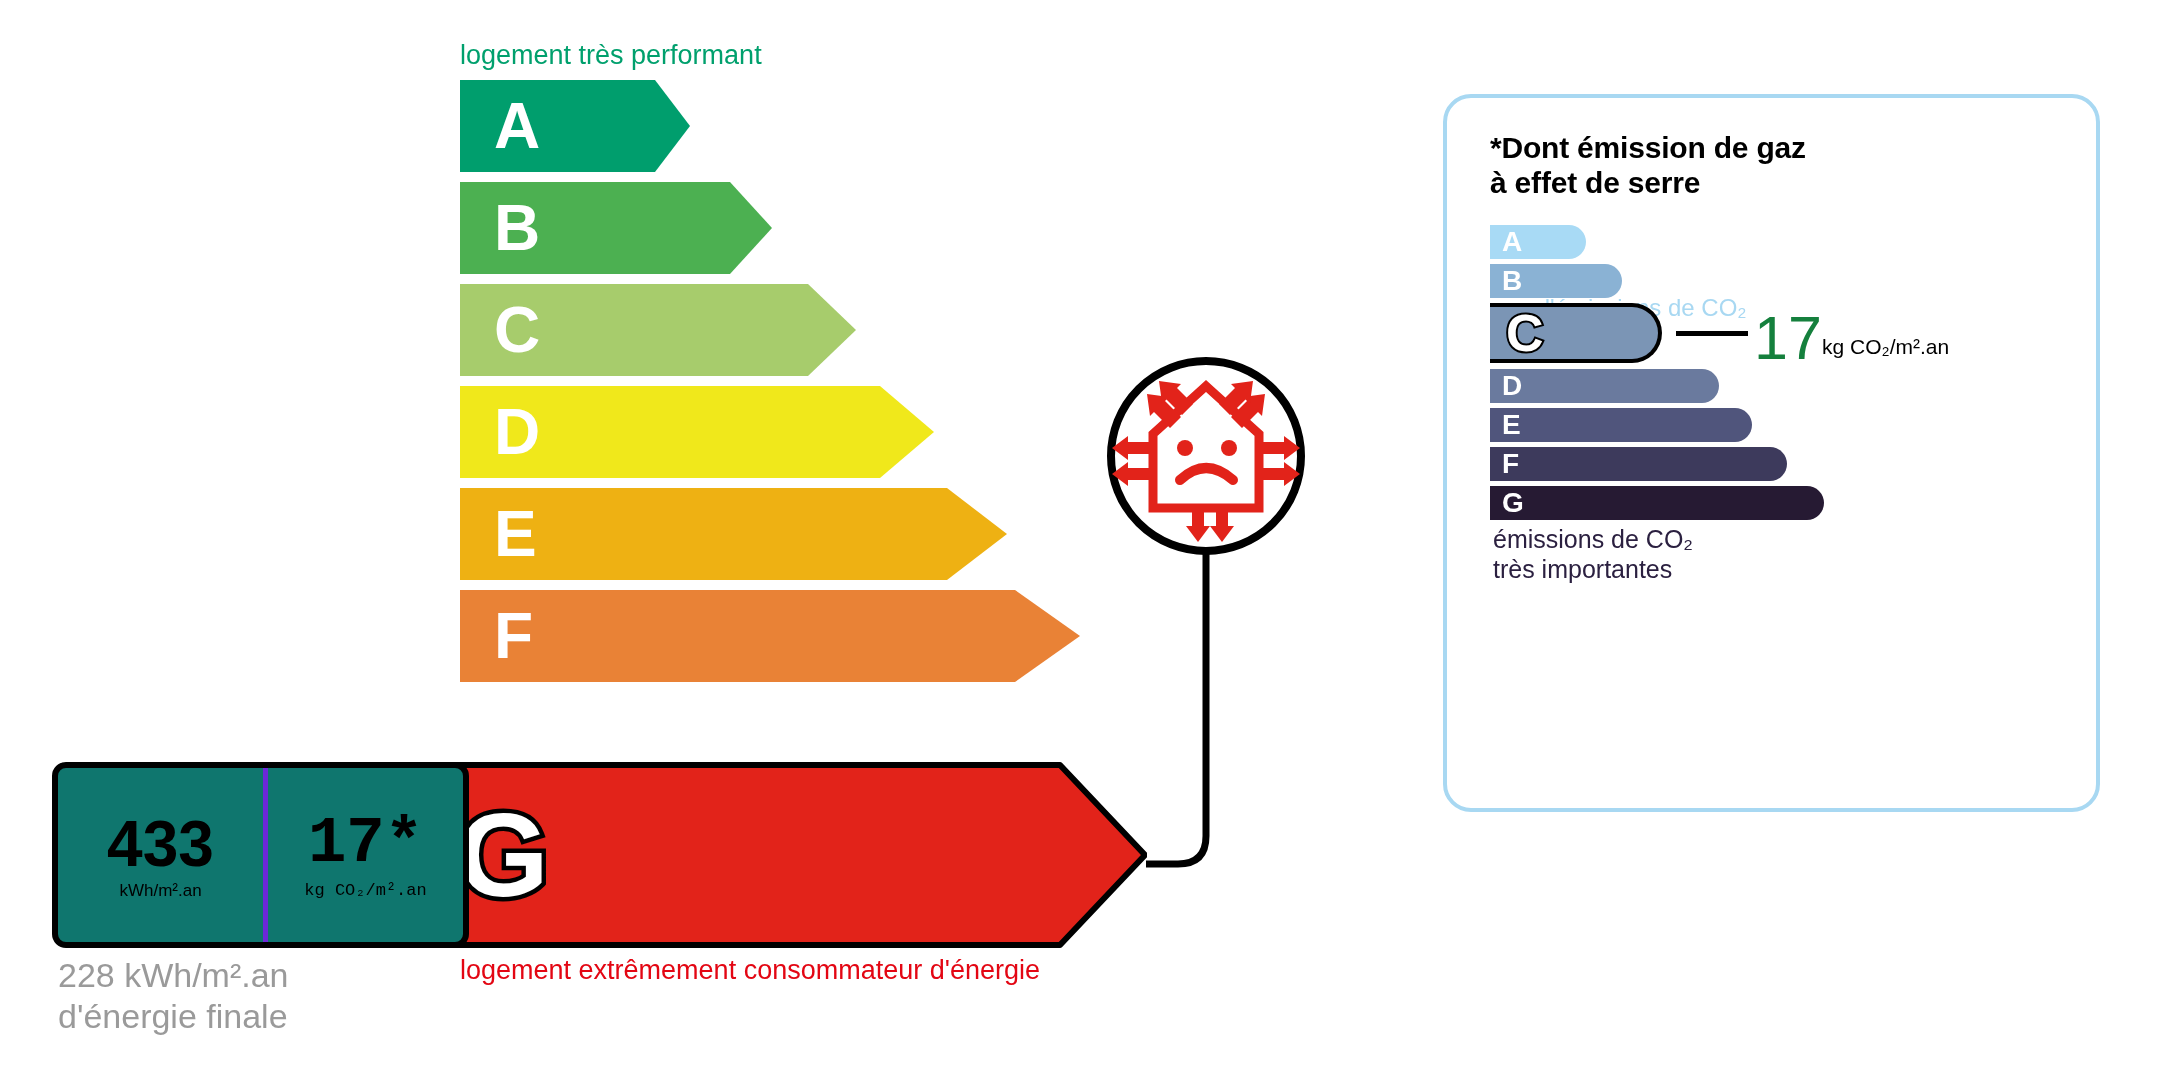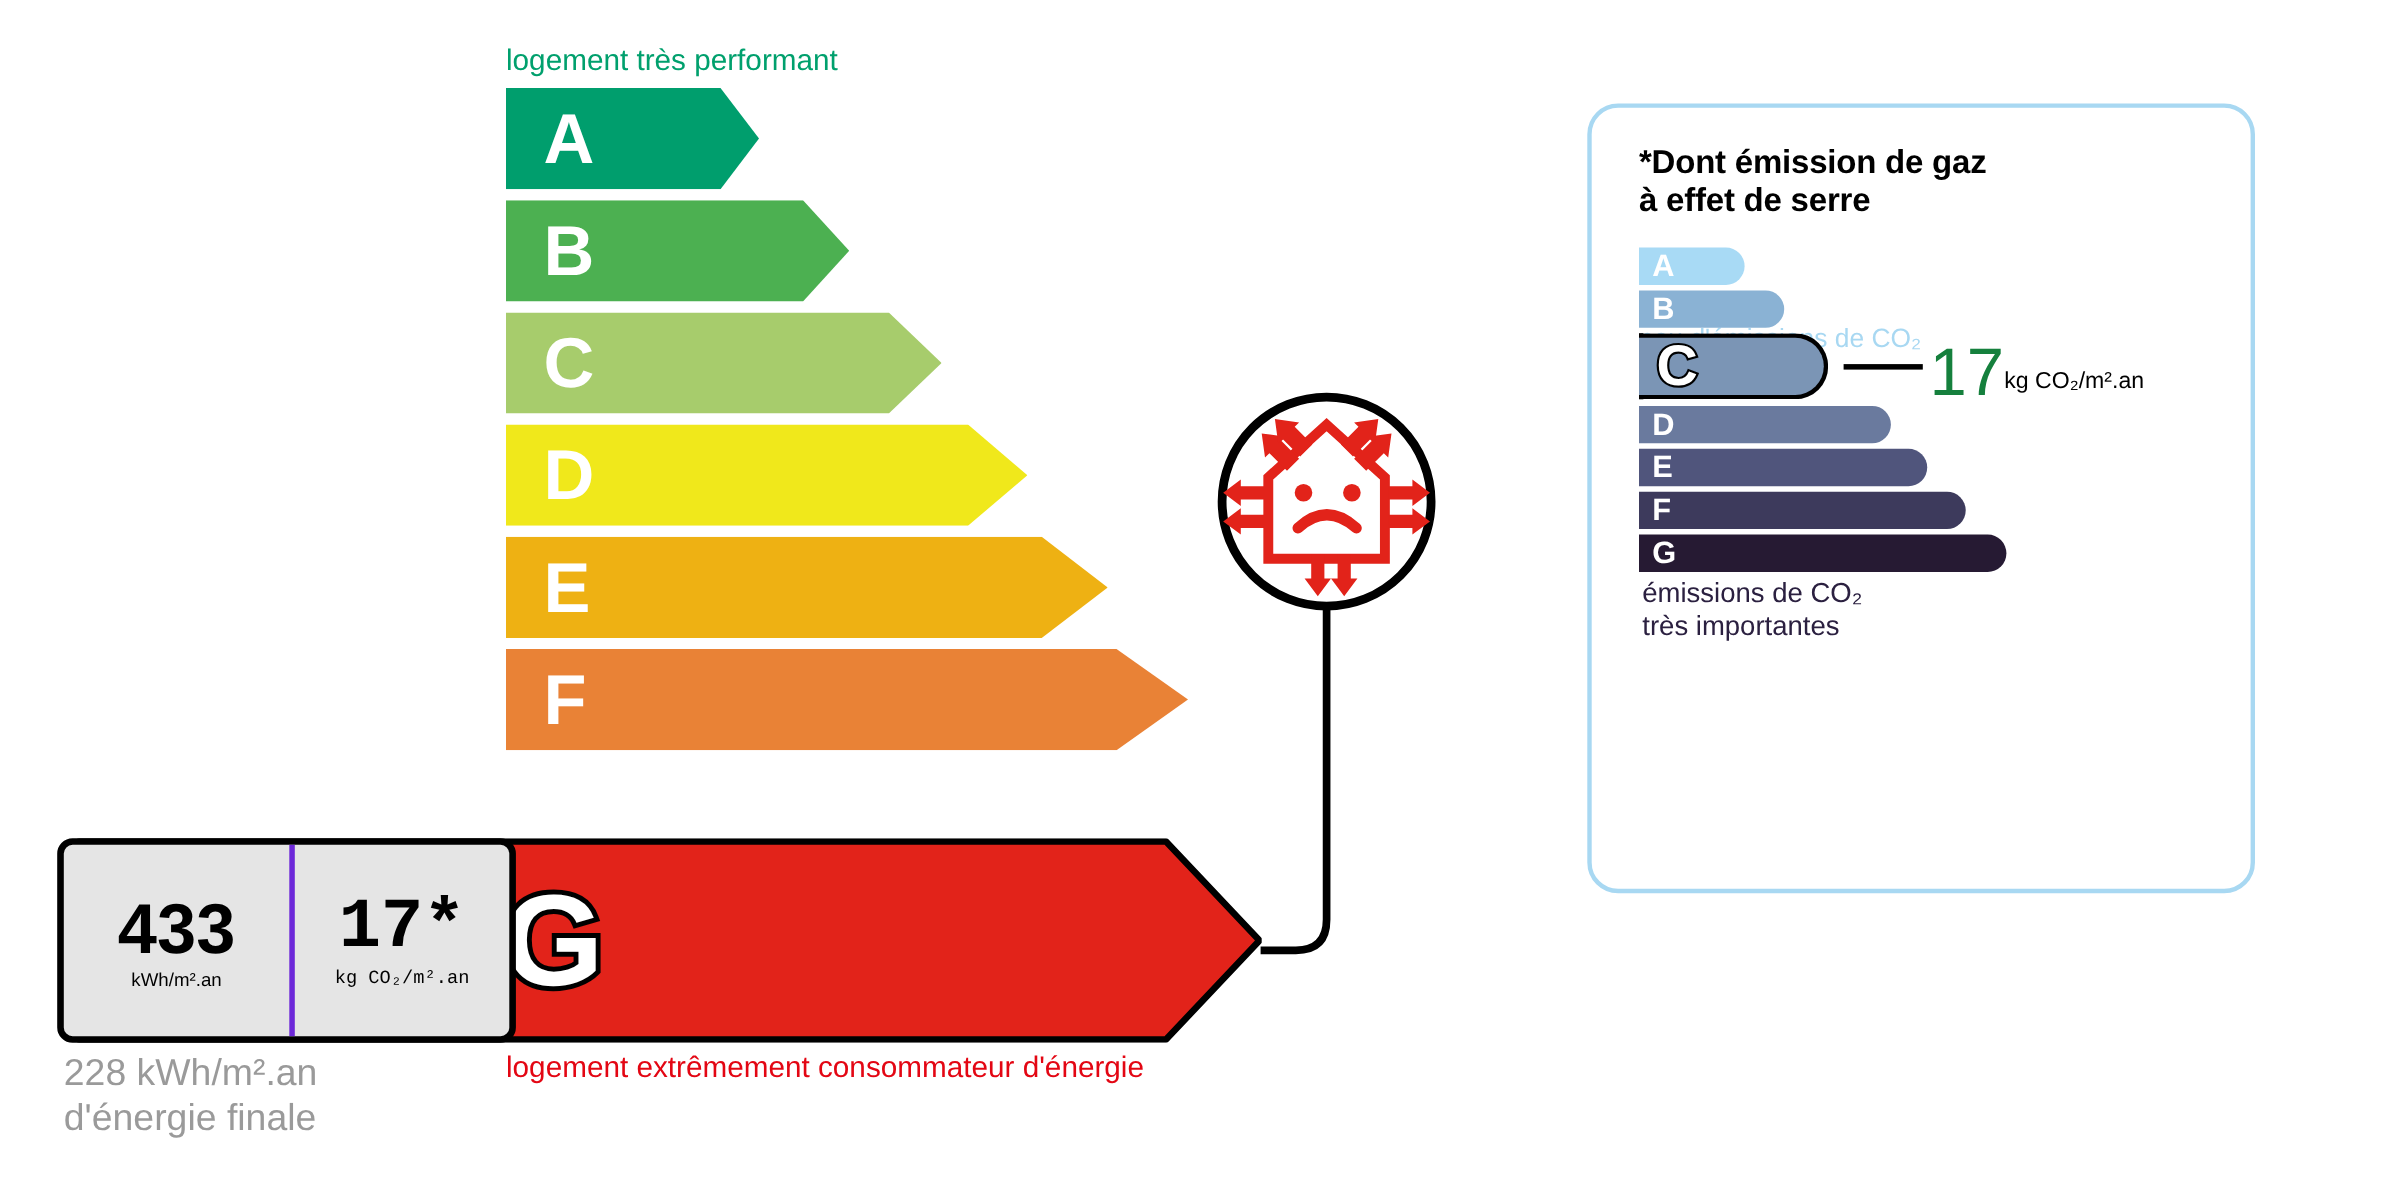--- a/index.html
+++ b/index.html
@@ -71,21 +71,21 @@
     height: 186px;
   }
   #result-values-box {
     position: absolute;
     left: 0; top: 0;
     width: 417px;
     height: 186px;
     box-sizing: border-box;
     border: 6px solid #000000;
     border-radius: 14px;
-    background: #e5e5e5;
+    background: #0f766e;
     display: flex;
     align-items: stretch;
     z-index: 3;
   }
   .value-cell {
     flex: 1 1 0;
     display: flex;
     flex-direction: column;
     align-items: center;
     justify-content: center;
@@ -169,21 +169,21 @@
     height: 560px;
     z-index: 1;
     pointer-events: none;
   }
 
   
   #co2-panel {
     position: absolute;
     left: 1443px;
     top: 94px;
-    width: 607px;
+    width: 657px;
     height: 718px;
     box-sizing: border-box;
     border: 4px solid #a8d8f2;
     border-radius: 28px;
     background: #ffffff;
   }
   #co2-title {
     position: absolute;
     left: 43px;
     top: 32px;

